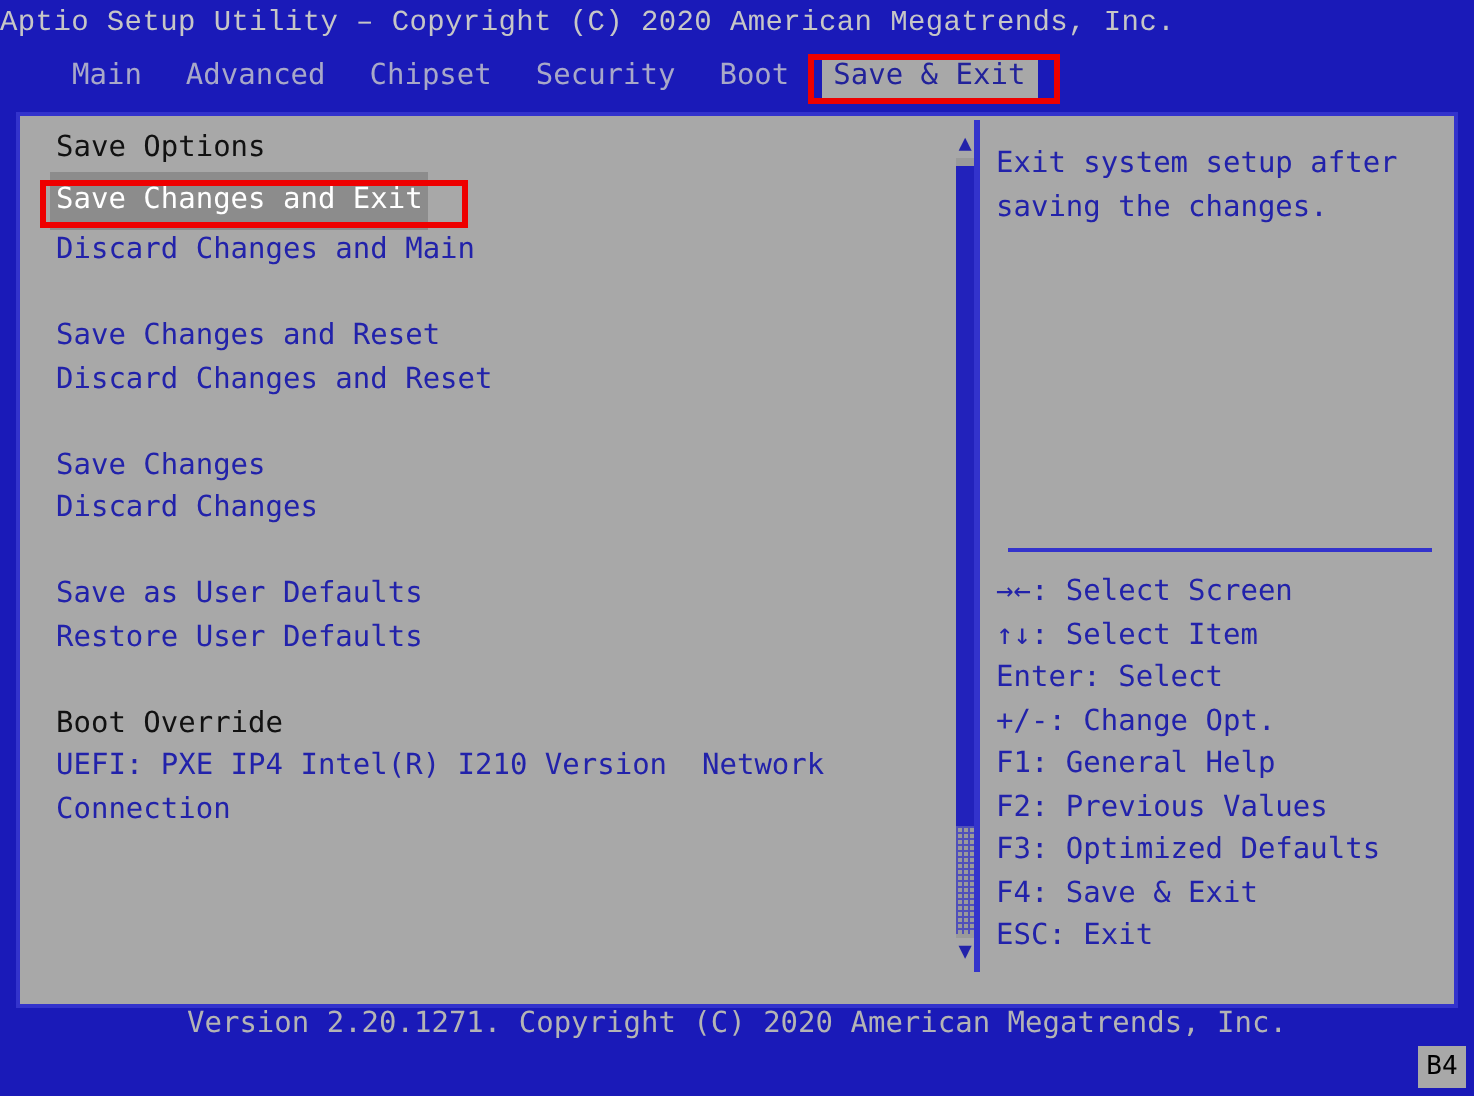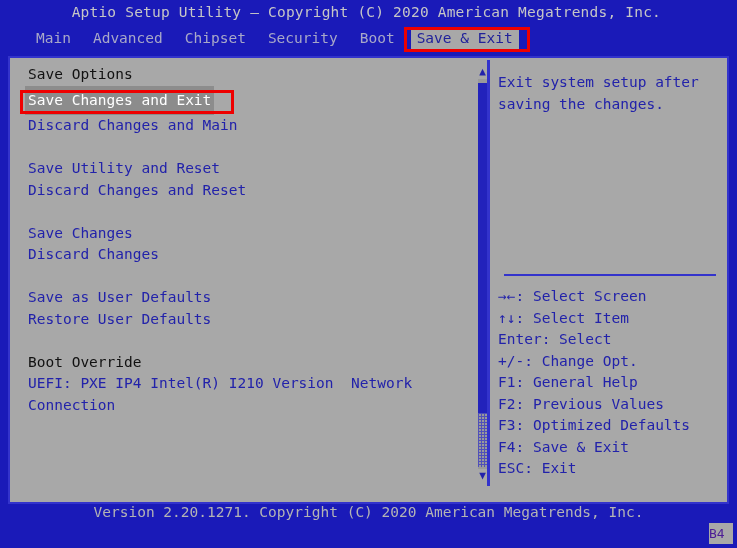--- a/index.html
+++ b/index.html
@@ -24,24 +24,25 @@
     background: #1a1ab8;
   }
 
   
   .titlebar {
     position: absolute;
     left: 0; top: 0;
     width: 661px;
     height: 25px;
     line-height: 25px;
-    text-align: right;
+    text-align: left;
     color: #c6c6c6;
     letter-spacing: 0.2px;
     white-space: pre;
+    font-family: Liberation Mono, monospace;
   }
 
   
   .menubar {
     position: absolute;
     left: 0; top: 26px;
     width: 681px;
     height: 24px;
     display: flex;
     align-items: center;
@@ -205,23 +206,24 @@
     color: #b4b4b4;
     white-space: pre;
   }
   .corner-badge {
     position: absolute;
     right: 4px;
     bottom: 4px;
     width: 24px;
     height: 21px;
     background: #a8a8a8;
-    color: #4c1d95;
+    color: #000000;
     font-size: 13px;
     line-height: 21px;
+    text-align: center;
     white-space: pre;
   }
 </style>
 </head>
 <body>
 
 <div id="screen">
 
   <div class="titlebar">Aptio Setup Utility – Copyright (C) 2020 American Megatrends, Inc.</div>
 
@@ -243,21 +245,21 @@
           <div class="row header">Save Options</div>
         </div>
         <div class="row-wrap"><div class="row selected">Save Changes and Exit</div></div>
         <div class="row-wrap">
           <div class="row">Discard Changes and Main</div>
         </div>
         <div class="row-wrap">
           <div class="row spacer"> </div>
         </div>
         <div class="row-wrap">
-          <div class="row">Save Utility and Reset</div>
+          <div class="row">Save Changes and Reset</div>
         </div>
         <div class="row-wrap">
           <div class="row">Discard Changes and Reset</div>
         </div>
         <div class="row-wrap">
           <div class="row spacer"> </div>
         </div>
         <div class="row-wrap">
           <div class="row">Save Changes</div>
         </div>

